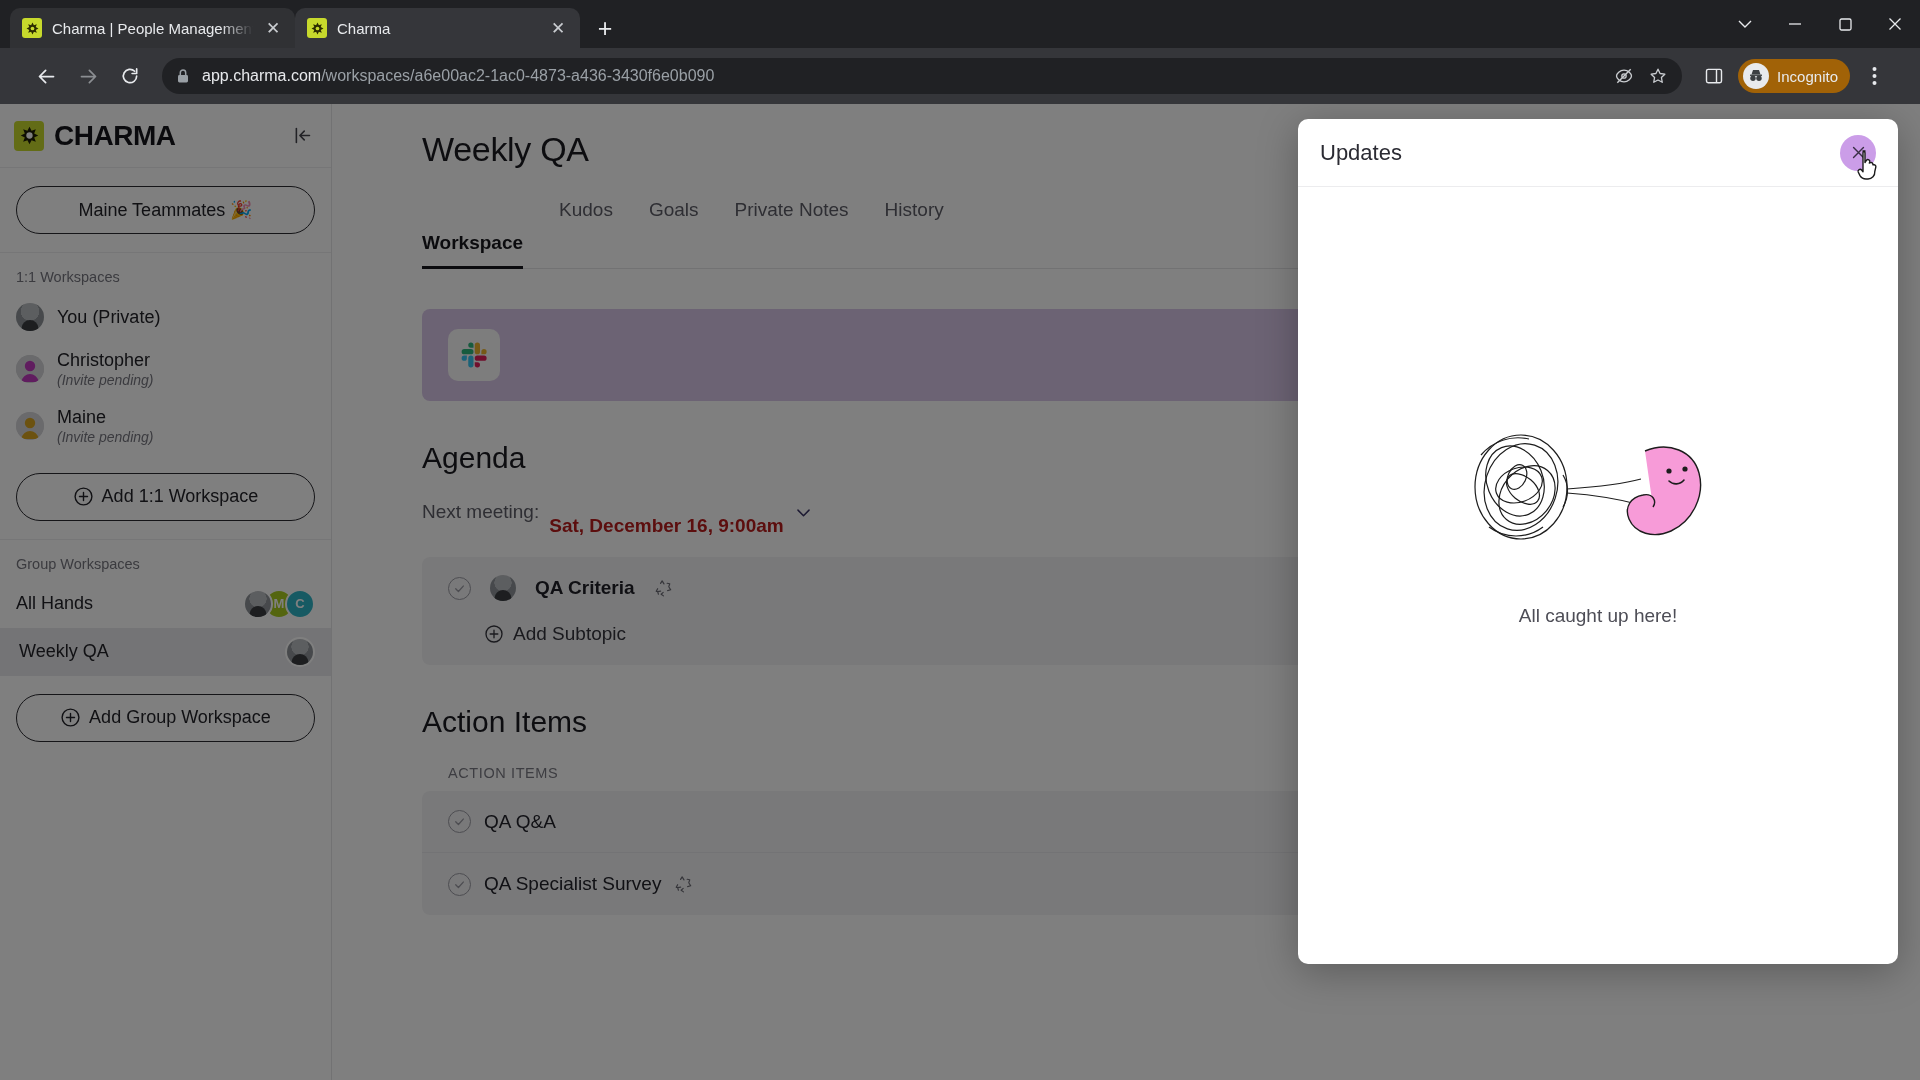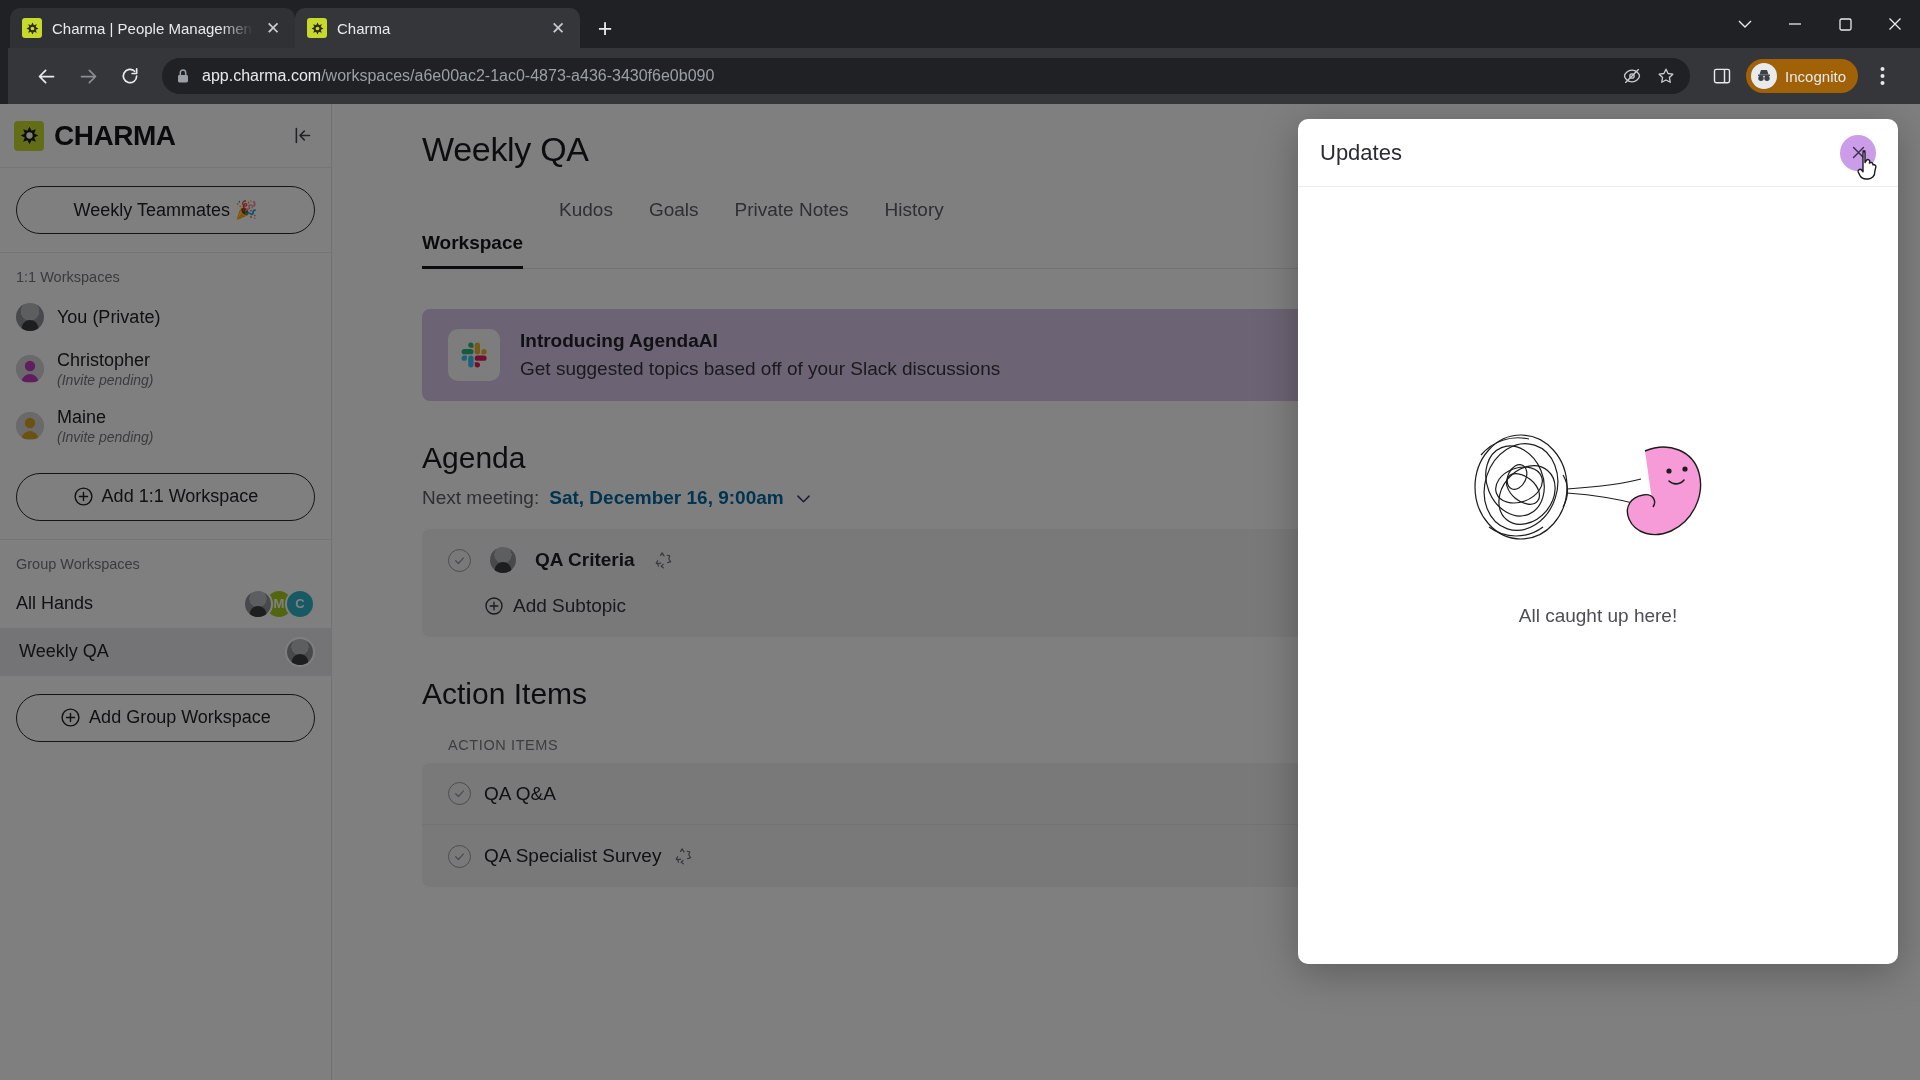--- a/index.html
+++ b/index.html
@@ -48,21 +48,21 @@
     position: absolute; right: 0; top: 0; height: 48px;
     display: flex; align-items: center;
   }
   .win-btn {
     width: 50px; height: 48px; display: flex; align-items: center; justify-content: center;
     color: #e8eaed;
   }
 
   .toolbar {
     height: 56px; background: #35363a; display: flex; align-items: center;
-    padding: 0 20px; gap: 6px; margin-left: 8px;
+    padding: 0 28px; gap: 6px;
   }
   .nav-btn {
     width: 36px; height: 36px; border-radius: 50%;
     display: flex; align-items: center; justify-content: center;
     color: #e8eaed; flex: none;
   }
   .nav-btn.disabled { color: #8b8e92; }
   .omnibox {
     flex: 1; height: 36px; background: #202124; border-radius: 18px;
     display: flex; align-items: center; padding: 0 14px; gap: 12px;
@@ -170,21 +170,21 @@
   .banner-sub { font-size: 19px; color: #34343c; margin-top: 6px; }
 
   .section-title { font-size: 30px; color: #1a1a20; margin-top: 40px; }
   .agenda-head { display: flex; align-items: flex-start; }
   .templates-btn {
     margin-left: auto; display: flex; align-items: center; gap: 9px;
     font-size: 19px; color: #35353d; margin-top: 14px;
   }
   .next-meeting { margin-top: 12px; display: flex; align-items: center; gap: 10px; font-size: 19px; }
   .nm-label { color: #5d5d67; }
-  .nm-value { color: #0369a1; font-weight: 700; }
+  .nm-value { color: #b91c1c; font-weight: 700; margin-top: 28px; }
   .chev { color: #3b3566; }
 
   .card {
     margin-top: 20px; background: #f3f3f5; border-radius: 8px; padding: 18px 26px 20px 26px;
   }
   .topic-row { display: flex; align-items: center; gap: 19px; }
   .check-circle {
     width: 23px; height: 23px; border-radius: 50%; border: 1.6px solid #9a9aa3; flex: none;
     display: flex; align-items: center; justify-content: center;
   }
@@ -375,21 +375,21 @@
         <span class="logo-text">CHARMA</span>
         <span class="collapse-btn">
           <svg width="21" height="21" viewBox="0 0 24 24">
               <path d="M5 4v16" stroke="currentColor" stroke-width="1.8" stroke-linecap="round"></path>
               <path d="M20 12H9M14 7l-5 5 5 5" stroke="currentColor" stroke-width="1.8" fill="none" stroke-linecap="round" stroke-linejoin="round"></path>
             </svg>
         </span>
       </div>
 
       <div class="sb-section">
-        <button class="pill-btn">Weekly Teammates 🎉</button>
+        <button class="pill-btn">Maine Teammates 🎉</button>
       </div>
       <div class="sb-divider"></div>
 
       <div class="sb-label">1:1 Workspaces</div>
 
       <div class="ws-item">
         <span class="avatar photo"></span>
         <span>
           <span class="ws-name">You (Private)</span>
         </span>
@@ -481,24 +481,20 @@
         </div>
 
         <div class="banner">
           <span class="banner-icon">
             <svg width="30" height="30" viewBox="0 0 24 24">
               <path fill="#36C5F0" d="M6.3 14.5a2.1 2.1 0 1 1-2.1-2.1h2.1zM7.4 14.5a2.1 2.1 0 0 1 4.2 0v5.3a2.1 2.1 0 1 1-4.2 0z"></path>
               <path fill="#2EB67D" d="M9.5 6.1A2.1 2.1 0 1 1 11.6 4v2.1zM9.5 7.2a2.1 2.1 0 0 1 0 4.2H4.2a2.1 2.1 0 1 1 0-4.2z"></path>
               <path fill="#ECB22E" d="M17.9 9.3a2.1 2.1 0 1 1 2.1 2.1h-2.1zM16.8 9.3a2.1 2.1 0 0 1-4.2 0V4a2.1 2.1 0 1 1 4.2 0z"></path>
               <path fill="#E01E5A" d="M14.7 17.7a2.1 2.1 0 1 1-2.1 2.1v-2.1zM14.7 16.6a2.1 2.1 0 0 1 0-4.2H20a2.1 2.1 0 1 1 0 4.2z"></path>
             </svg>
-          </span>
-          <span>
-            <div class="banner-title">Introducing AgendaAI</div>
-            <div class="banner-sub">Get suggested topics based off of your Slack discussions</div>
           </span>
         </div>
 
         <div class="agenda-head">
           <div>
             <div class="section-title">Agenda</div>
             <div class="next-meeting">
               <span class="nm-label">Next meeting:</span>
               <span class="nm-value">Sat, December 16, 9:00am</span>
               <span class="chev">

